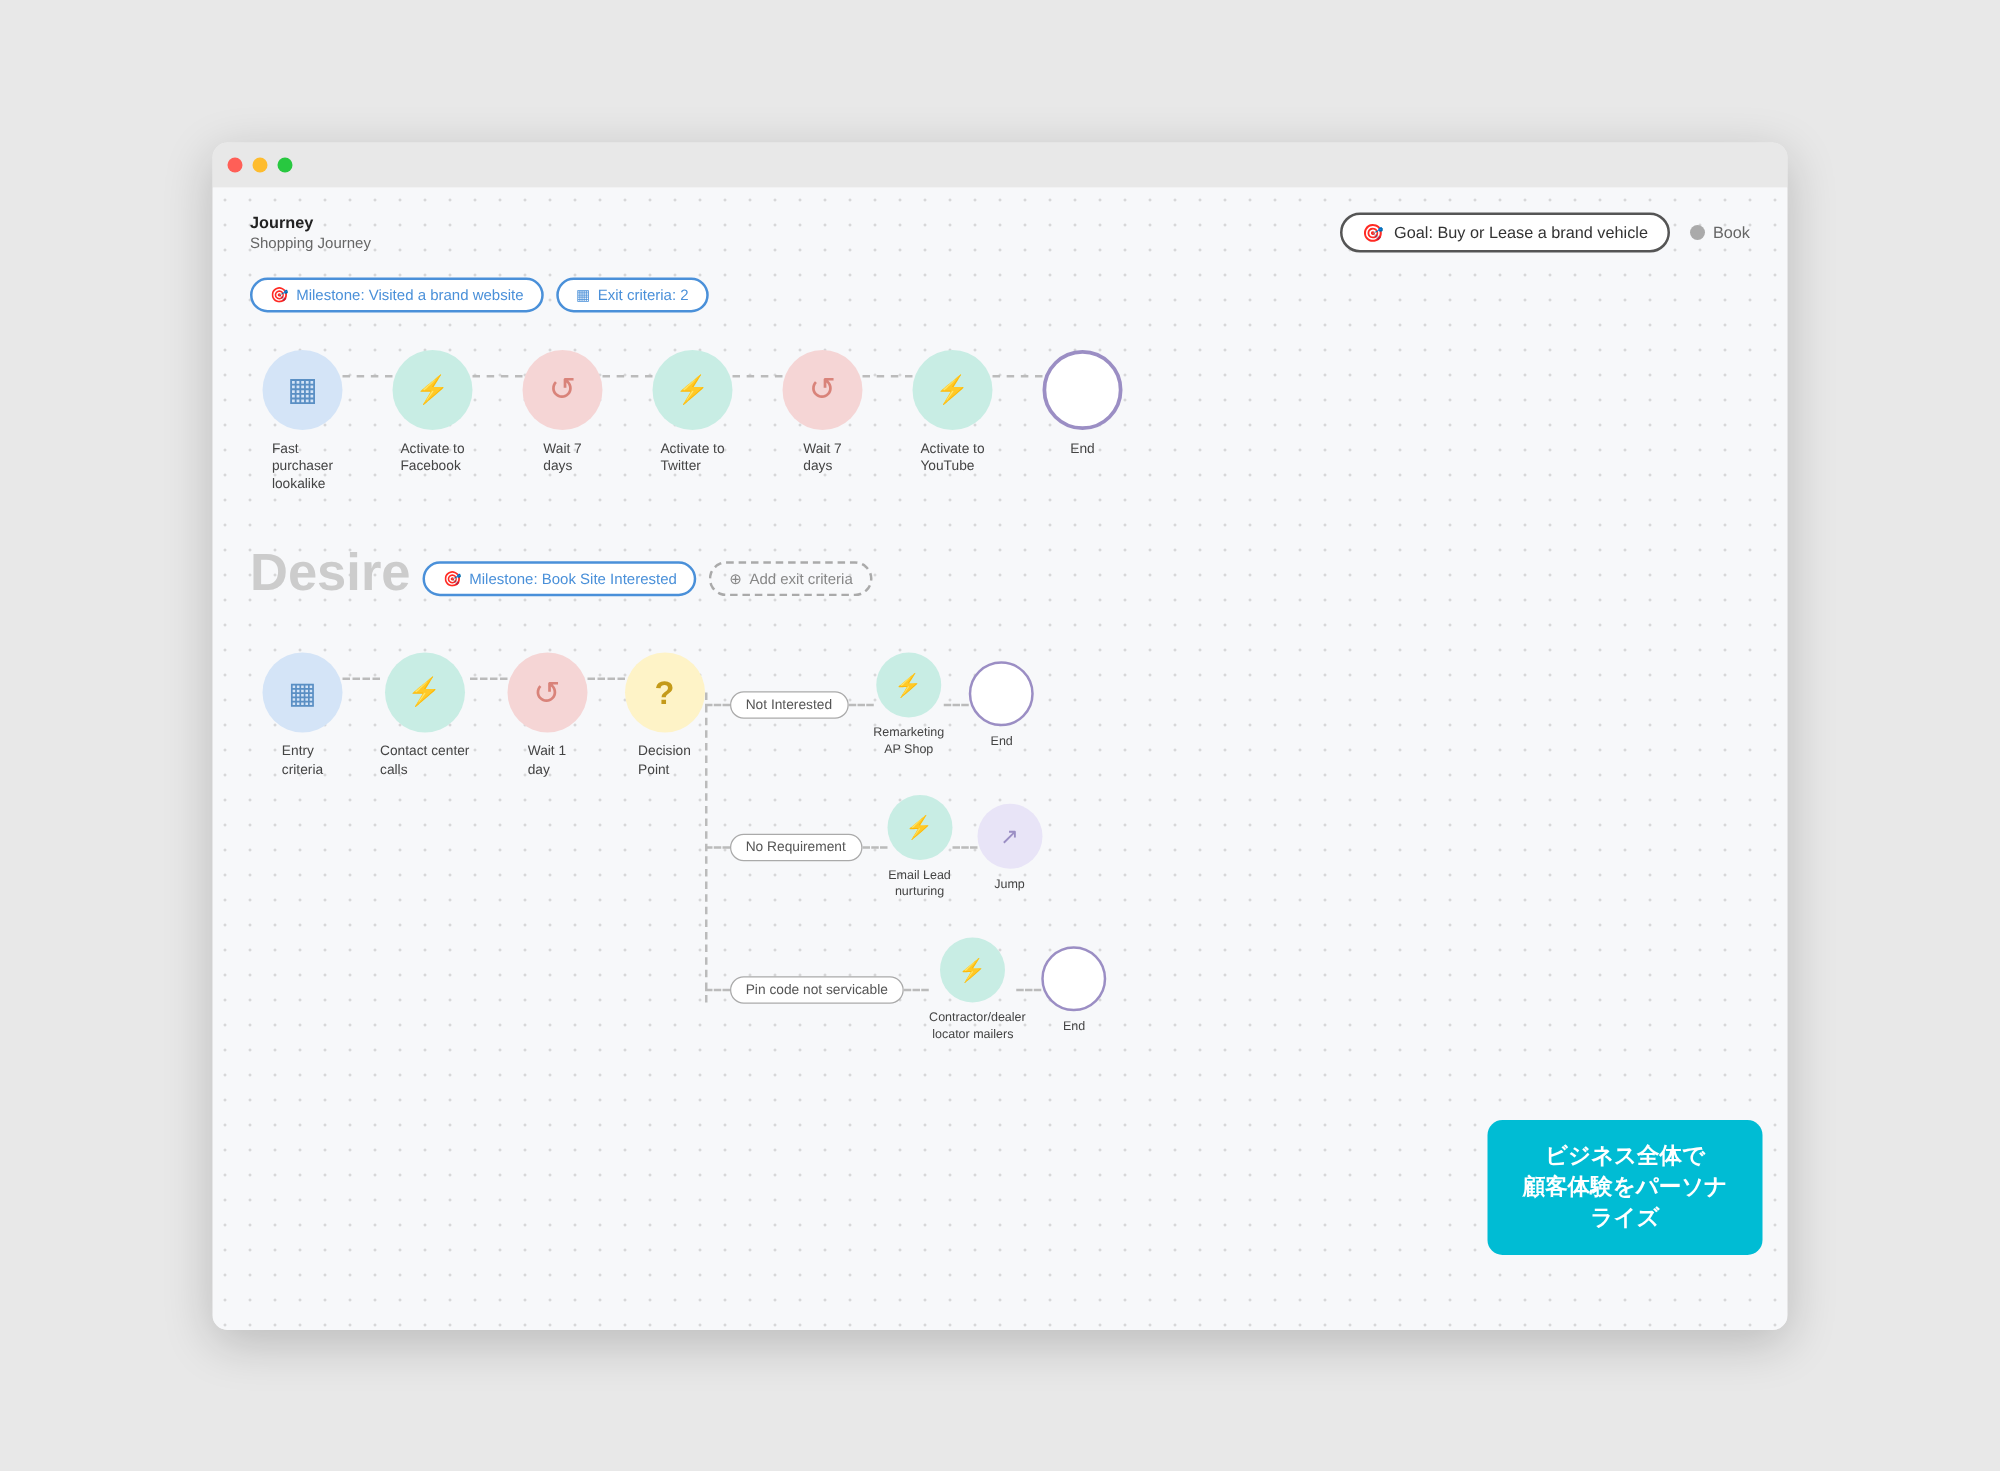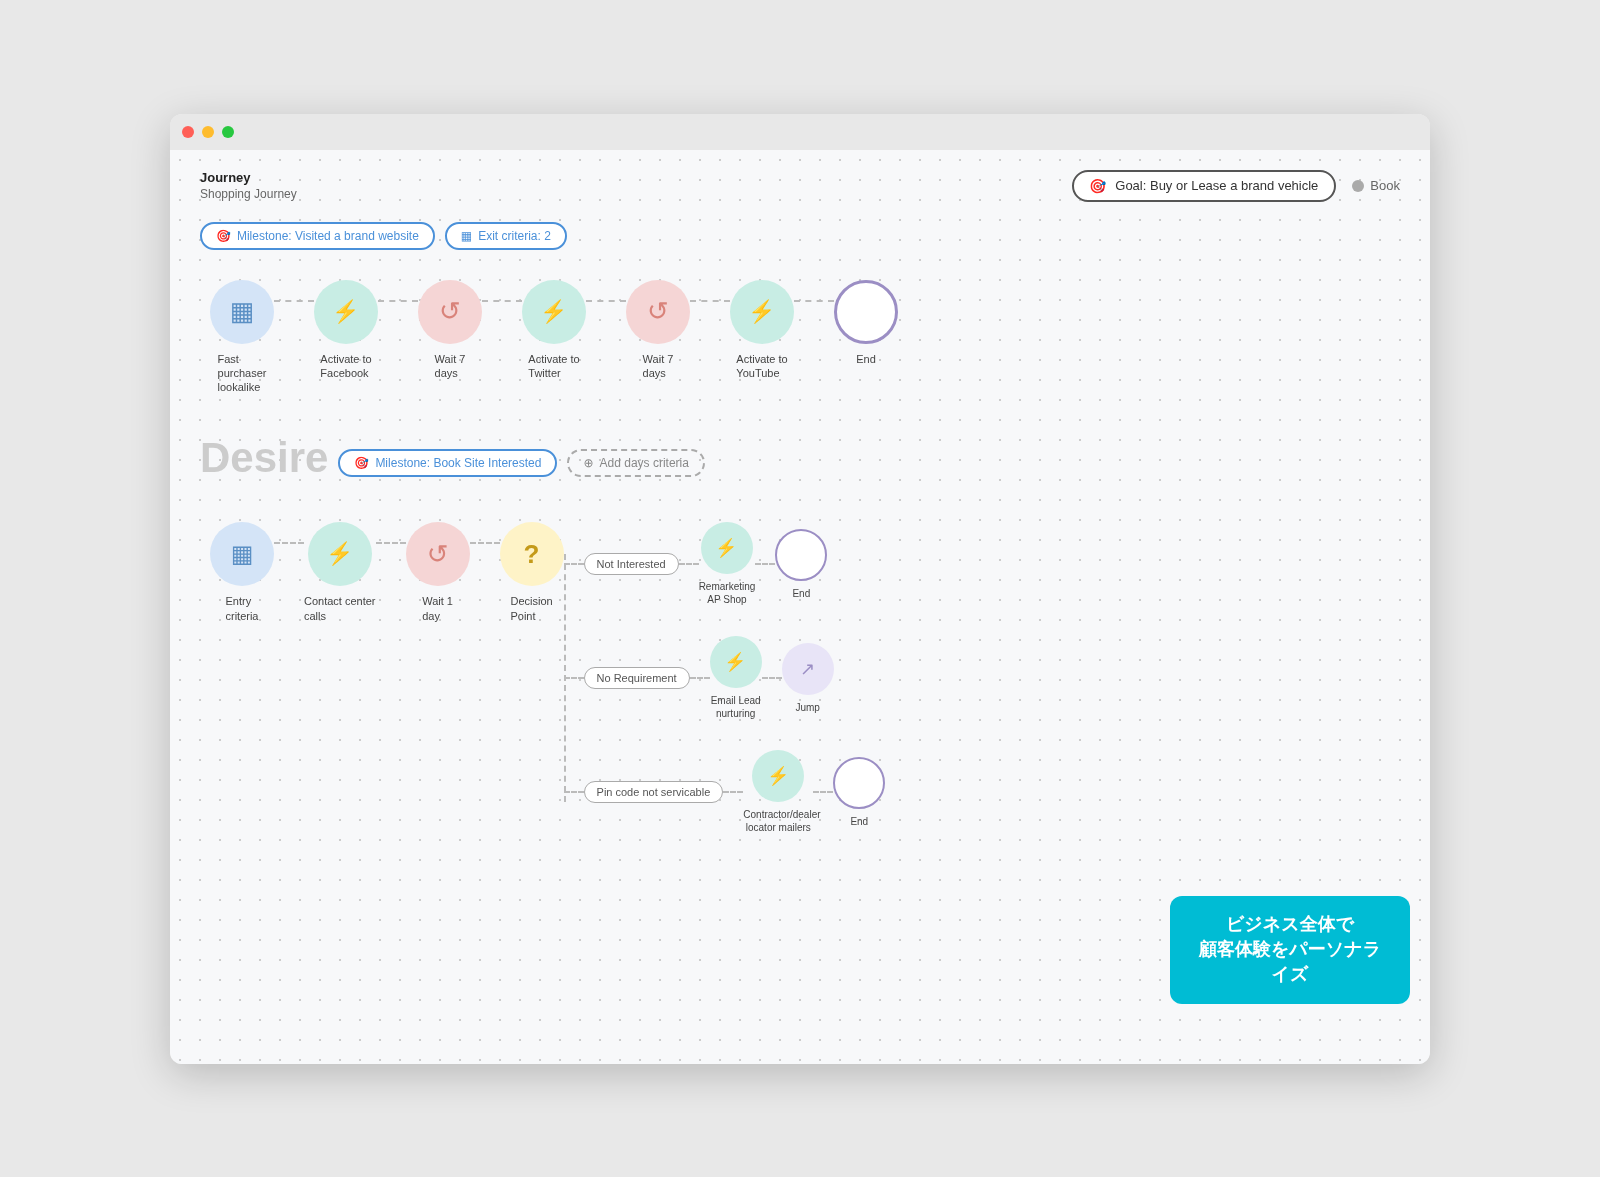--- a/index.html
+++ b/index.html
@@ -188,21 +188,21 @@
     .cta-cyan {
       background: #00bcd4;
       right: 20px;
       top: 120px;
       width: 160px;
     }
     .cta-cyan2 {
       background: #00bcd4;
       right: 20px;
       bottom: 60px;
-      width: 240px;
+      width: 220px;
     }
     
     .desire-flow {
       position: relative;
       margin-top: 10px;
     }
     .branch-label {
       border: 1.5px solid #aaa;
       border-radius: 20px;
       padding: 4px 12px;
@@ -360,21 +360,21 @@
 
     <div>
       <div class="section-header">
         <div class="section-label">Desire</div>
         <div class="milestone-pill">
           <span>🎯</span>
           <span>Milestone: Book Site Interested</span>
         </div>
         <div class="add-exit-pill">
           <span>⊕</span>
-          <span>Add days criteria</span>
+          <span>Add exit criteria</span>
         </div>
       </div>
 
       <div class="desire-flow">
         <div style="display:flex; align-items:flex-start; padding-left:10px;">
 
           <div class="node-container">
             <div class="node-icon node-blue">
               <span style="color:#5a8fc4; font-size:24px;">▦</span>
             </div>

